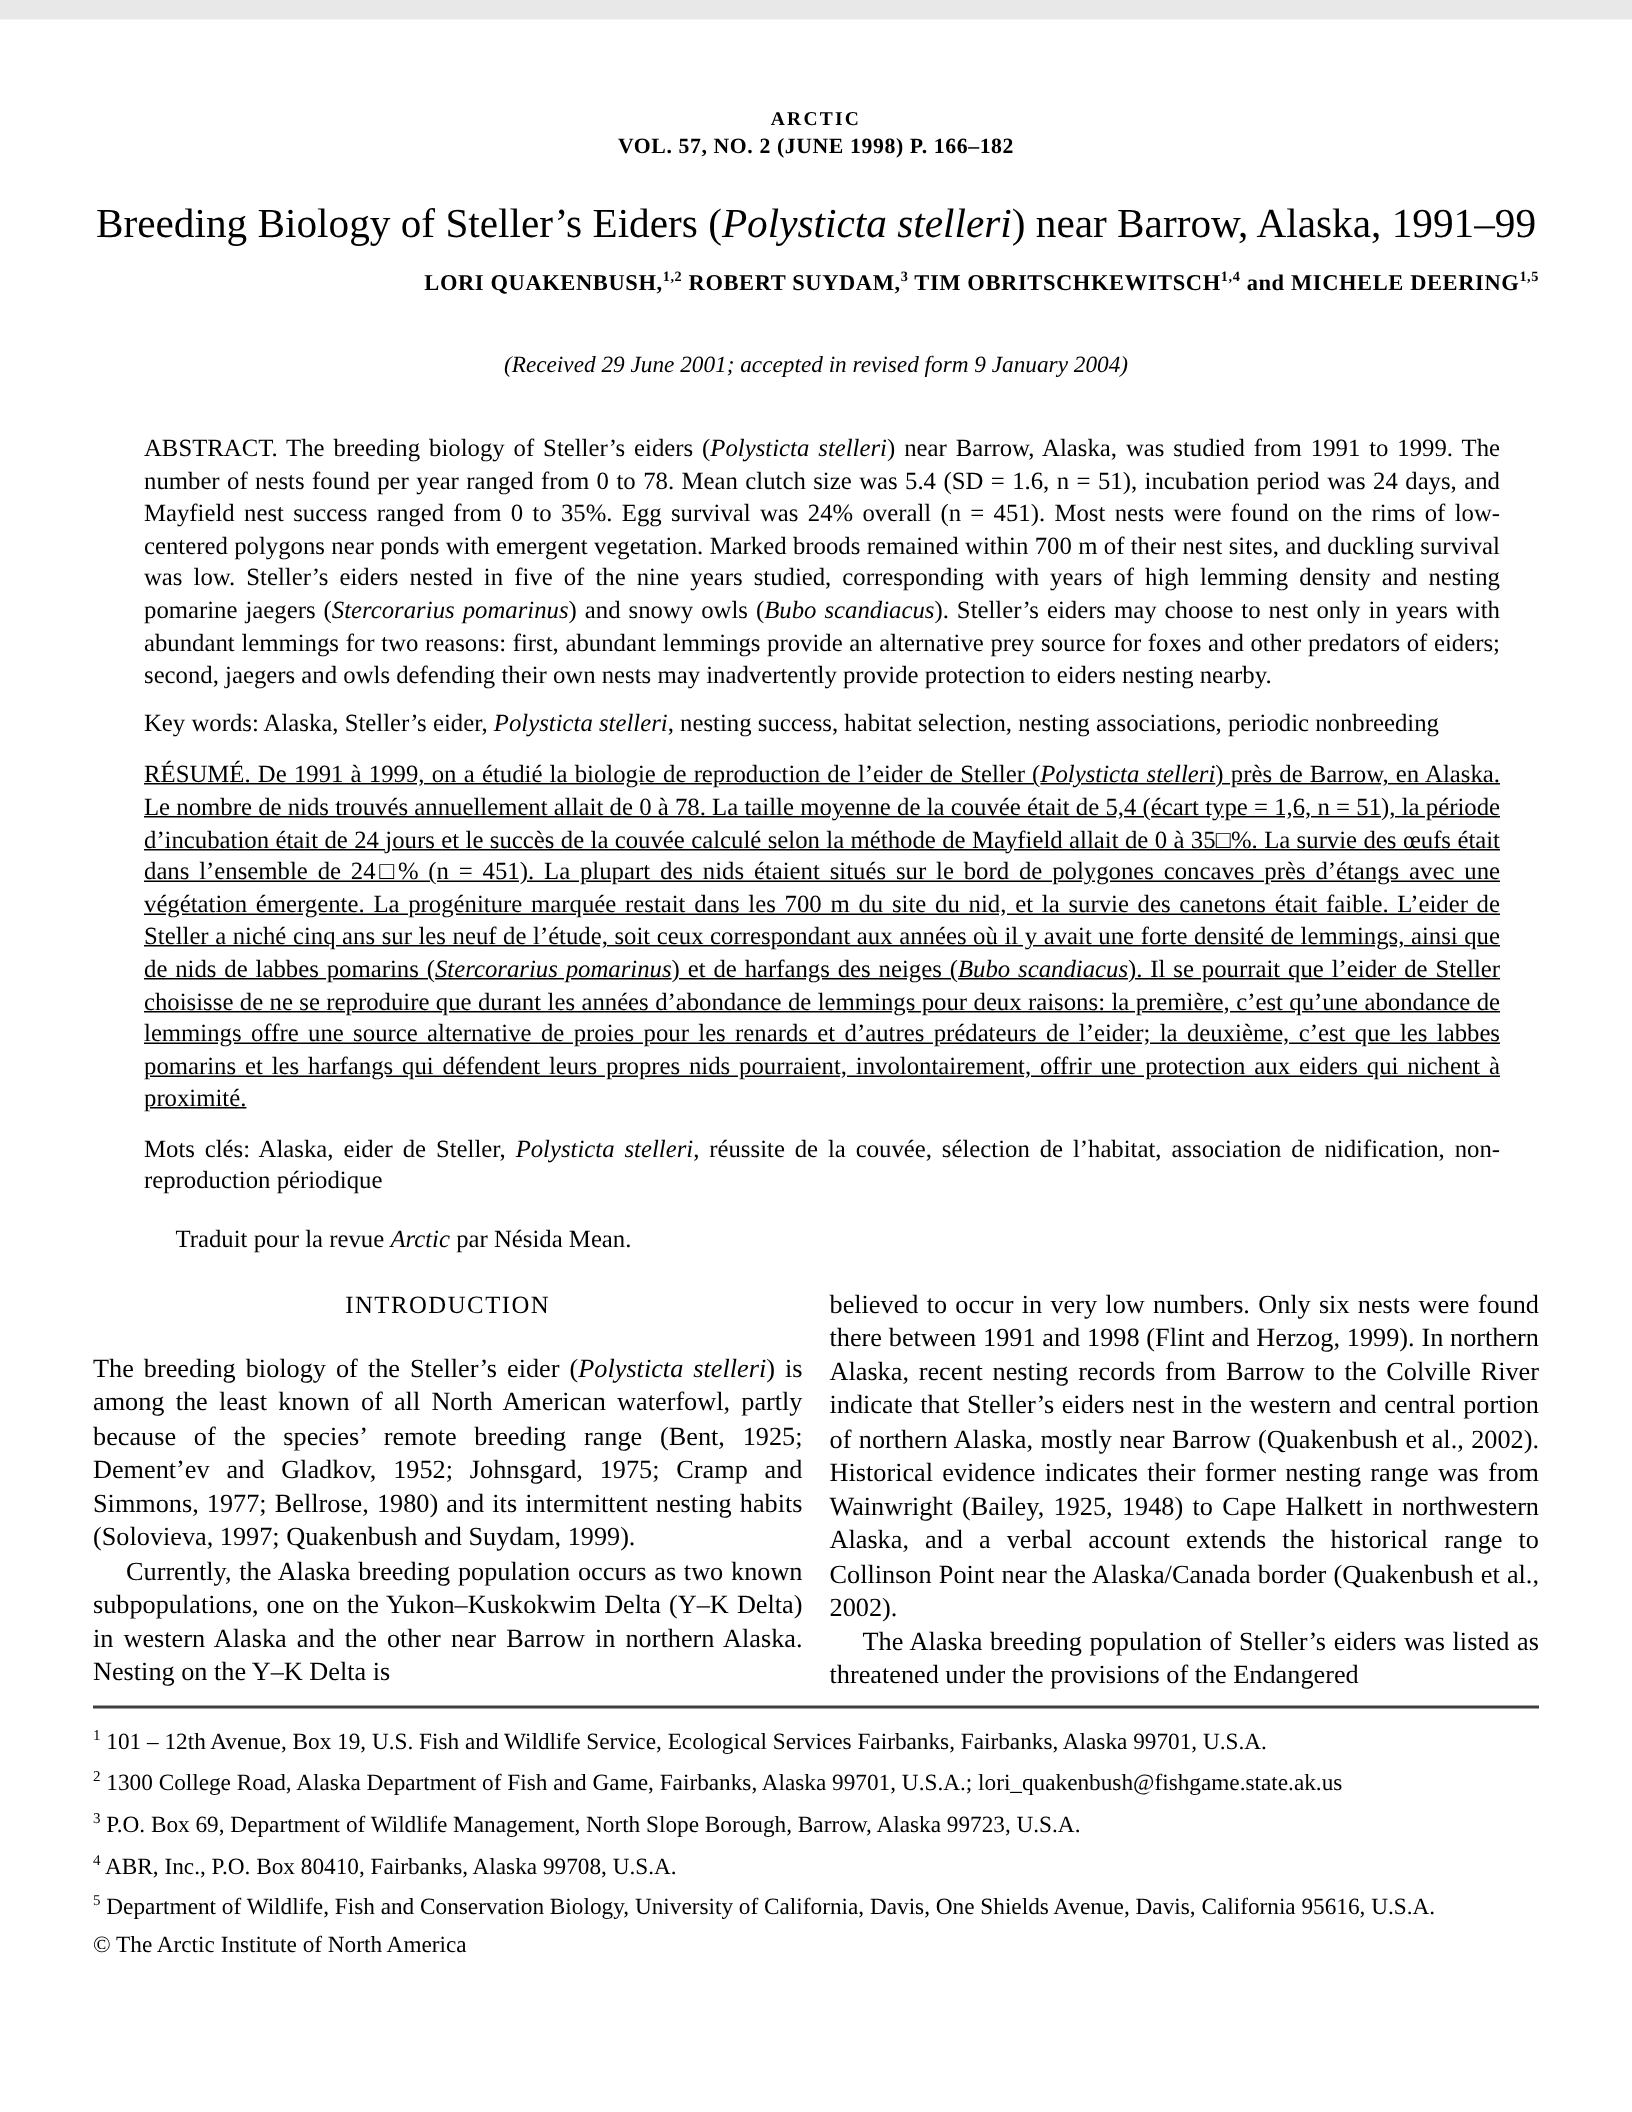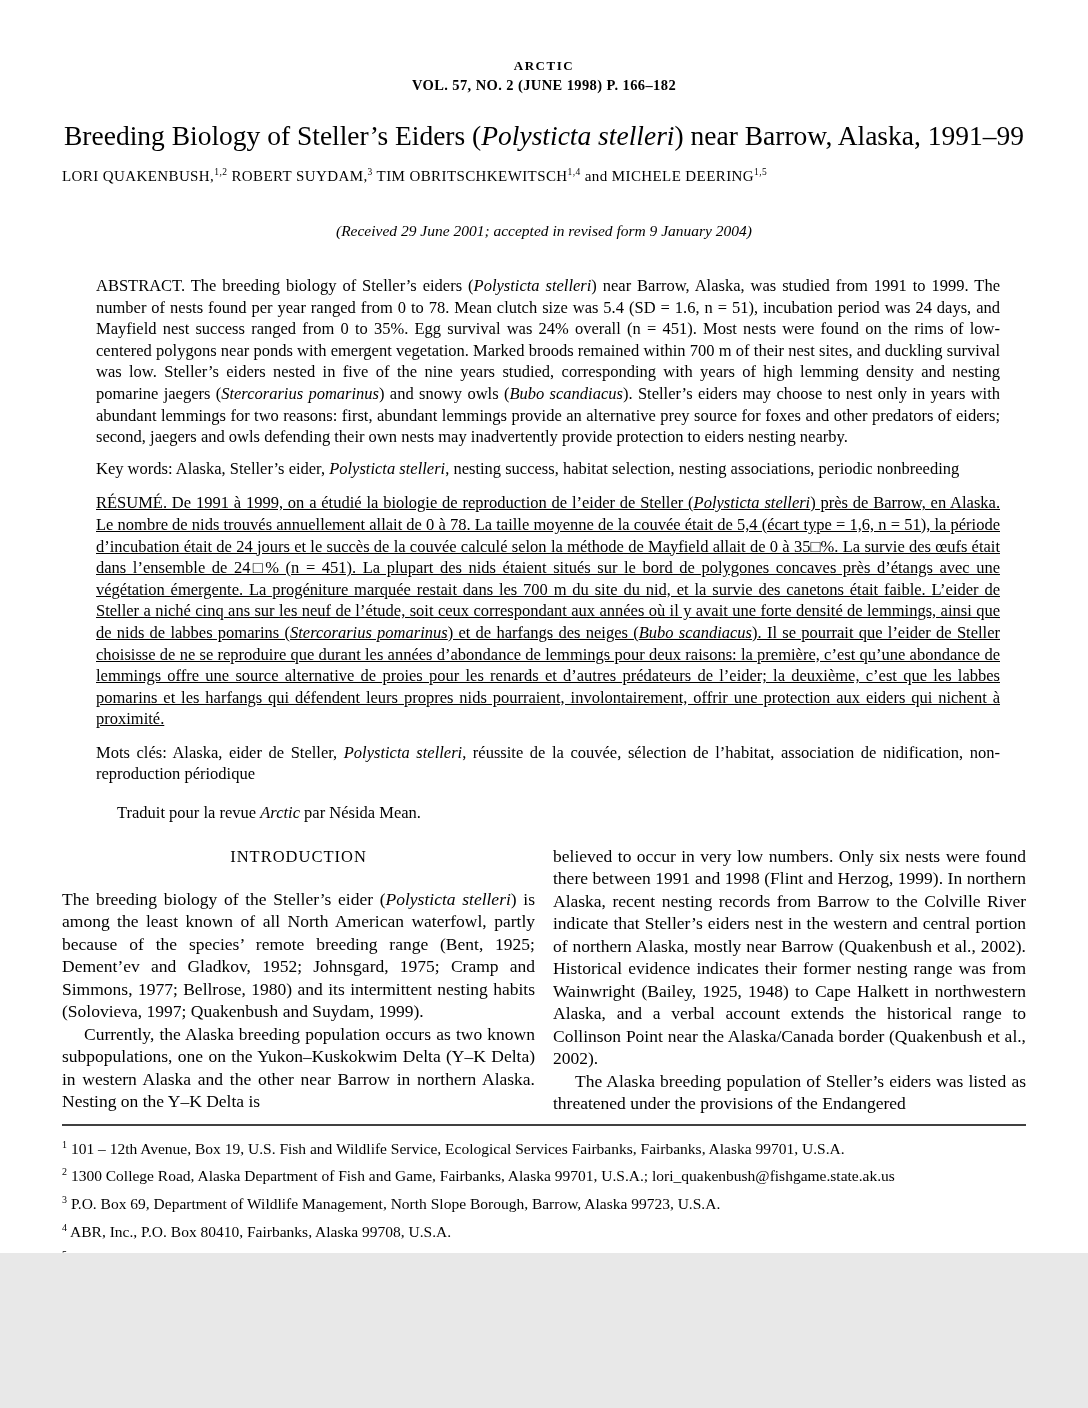--- a/index.html
+++ b/index.html
@@ -1,35 +1,35 @@
 <!DOCTYPE html>
 <html><head>
 <meta charset="utf-8">
 <style>
   html, body { margin:0; padding:0; background:#e8e8e8; }
   .page {
     position:relative;
-    width:1088px; height:1253px;
-    margin:0 auto;
+    width:1088px; height:1396px;
+    margin:13px auto;
     background:#ffffff;
     color:#000000;
     font-family:"Liberation Serif", serif;
     box-sizing:border-box;
     padding:58px 62px 0 62px;
     overflow:hidden;
   }
   .jheader { text-align:center; }
   .jname  { font-weight:bold; font-size:13px; letter-spacing:1.5px; }
   .jissue { font-weight:bold; font-size:14.5px; margin-top:3px; letter-spacing:0.4px; }
 
   .title {
     font-weight:normal; font-size:27.5px; line-height:33px;
     text-align:center; margin:25px 0 0 0;
   }
-  .authors { text-align:left; font-size:15px; margin-top:15px; letter-spacing:0.4px; }
+  .authors { text-align:right; font-size:15px; margin-top:15px; letter-spacing:0.4px;font-weight:bold; }
   .authors sup { font-size:9.5px; }
   .received { text-align:center; font-size:15.5px; margin-top:37px; }
 
   .abs {
     font-size:16.5px; line-height:21.6px;
     text-align:justify;
     margin:0 26px 0 34px;
   }
   .abs.first   { margin-top:35px; }
   .abs.kw      { margin-top:10px; }

